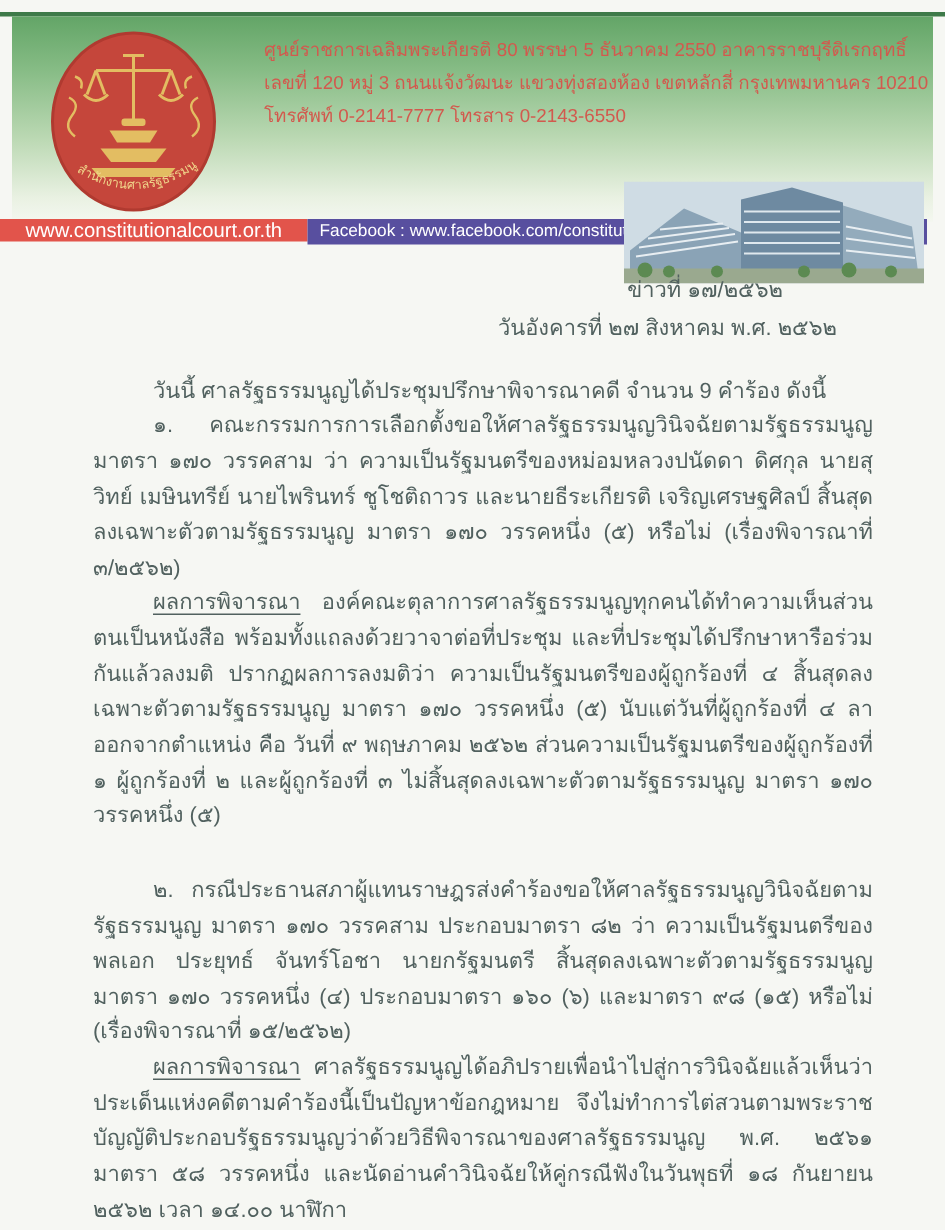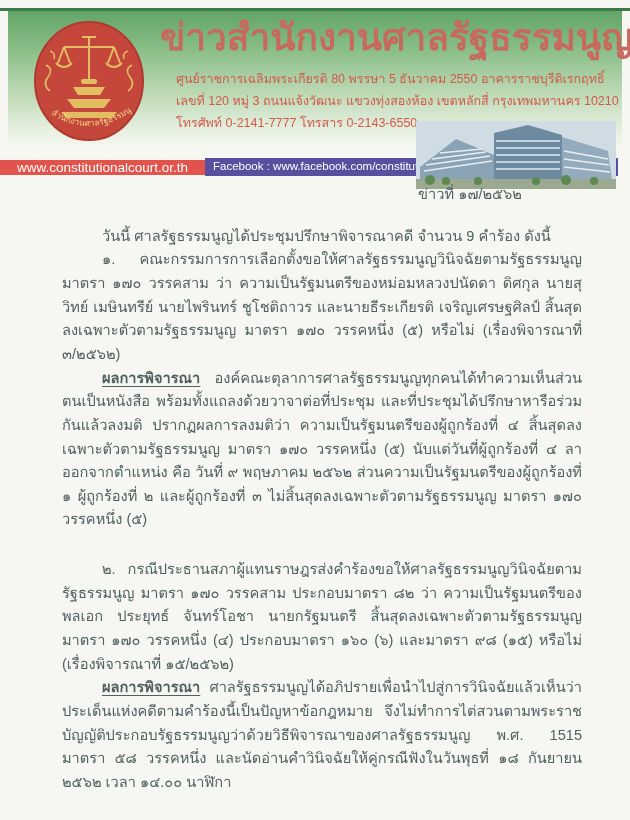--- a/index.html
+++ b/index.html
@@ -42,21 +42,21 @@
     margin-top:8px;
     color:#d25a4e;
     font-size:12.5px;
     line-height:1.75;
     margin-left:16px;
   }
   .address div{white-space:nowrap;}
   
   .contact-bar{
     position:absolute;top:146px;left:0;right:12px;height:42px;
-    display:flex;align-items:center;
+    display:flex;align-items:flex-start;
   }
   .web-box{
     width:205px;background:#e2544b;color:#ffffff;
     display:flex;align-items:center;justify-content:center;
     font-size:13.5px;white-space:nowrap;
   }
   .social-box{
     flex:1;background:#584f9f;color:#ffffff;
     padding:2px 0 2px 8px;
     font-size:11.5px;line-height:1.15;
@@ -82,21 +82,21 @@
   .content{
     padding:18px 48px 0 62px;
     text-align:justify;
   }
   .content p{
     margin:0;
     text-indent:40px;
   }
   .sec-gap{height:26px;}
   .result-label{
-    font-weight:bold;
+    font-weight:normal;
     text-decoration:underline;
     text-underline-offset:3px;
   }
 </style>
 </head>
 <body>
 
 <div class="page">
 
   <div class="top-rule"></div>
@@ -135,21 +135,20 @@
         </g>
 
         <path id="cap-arc" d="M16 92 Q59 122 102 92" fill="none"></path>
         <text font-size="8.5" fill="#f0d58a" font-family="'Liberation Sans',sans-serif">
           <textPath href="#cap-arc" startOffset="6">สำนักงานศาลรัฐธรรมนูญ</textPath>
         </text>
       </svg>
     </div>
 
     <div class="header-text">
-      <div class="press-title">ข่าวสำนักงานศาลรัฐธรรมนูญ</div>
       <div class="address">
         <div>ศูนย์ราชการเฉลิมพระเกียรติ 80 พรรษา 5 ธันวาคม 2550 อาคารราชบุรีดิเรกฤทธิ์</div>
         <div>เลขที่ 120 หมู่ 3 ถนนแจ้งวัฒนะ แขวงทุ่งสองห้อง เขตหลักสี่ กรุงเทพมหานคร 10210</div>
         <div>โทรศัพท์ 0-2141-7777  โทรสาร 0-2143-6550</div>
       </div>
     </div>
   </div>
 
   <div class="contact-bar">
     <div class="web-box">www.constitutionalcourt.or.th</div>
@@ -195,31 +194,32 @@
             <circle cx="62" cy="60" r="4"></circle>
         </g>
       </svg>
     </div>
   </div>
 
   <div class="doc">
 
     <div class="meta">
       <div class="news-no">ข่าวที่ ๑๗/๒๕๖๒</div>
+      <div>วันอังคารที่ ๒๗ สิงหาคม พ.ศ. ๒๕๖๒</div>
     </div>
 
     <div class="content">
       <p>วันนี้ ศาลรัฐธรรมนูญได้ประชุมปรึกษาพิจารณาคดี จำนวน 9 คำร้อง ดังนี้</p>
 
       <p>๑. คณะกรรมการการเลือกตั้งขอให้ศาลรัฐธรรมนูญวินิจฉัยตามรัฐธรรมนูญ มาตรา ๑๗๐ วรรคสาม ว่า ความเป็นรัฐมนตรีของหม่อมหลวงปนัดดา ดิศกุล นายสุวิทย์ เมษินทรีย์ นายไพรินทร์ ชูโชติถาวร และนายธีระเกียรติ เจริญเศรษฐศิลป์ สิ้นสุดลงเฉพาะตัวตามรัฐธรรมนูญ มาตรา ๑๗๐ วรรคหนึ่ง (๕) หรือไม่ (เรื่องพิจารณาที่ ๓/๒๕๖๒)</p>
       <p><span class="result-label">ผลการพิจารณา</span><span> องค์คณะตุลาการศาลรัฐธรรมนูญทุกคนได้ทำความเห็นส่วนตนเป็นหนังสือ พร้อมทั้งแถลงด้วยวาจาต่อที่ประชุม และที่ประชุมได้ปรึกษาหารือร่วมกันแล้วลงมติ ปรากฏผลการลงมติว่า ความเป็นรัฐมนตรีของผู้ถูกร้องที่ ๔ สิ้นสุดลงเฉพาะตัวตามรัฐธรรมนูญ มาตรา ๑๗๐ วรรคหนึ่ง (๕) นับแต่วันที่ผู้ถูกร้องที่ ๔ ลาออกจากตำแหน่ง คือ วันที่ ๙ พฤษภาคม ๒๕๖๒ ส่วนความเป็นรัฐมนตรีของผู้ถูกร้องที่ ๑ ผู้ถูกร้องที่ ๒ และผู้ถูกร้องที่ ๓ ไม่สิ้นสุดลงเฉพาะตัวตามรัฐธรรมนูญ มาตรา ๑๗๐ วรรคหนึ่ง (๕)</span></p>
 
       <div class="sec-gap"></div>
 
       <p>๒. กรณีประธานสภาผู้แทนราษฎรส่งคำร้องขอให้ศาลรัฐธรรมนูญวินิจฉัยตามรัฐธรรมนูญ มาตรา ๑๗๐ วรรคสาม ประกอบมาตรา ๘๒ ว่า ความเป็นรัฐมนตรีของพลเอก ประยุทธ์ จันทร์โอชา นายกรัฐมนตรี สิ้นสุดลงเฉพาะตัวตามรัฐธรรมนูญ มาตรา ๑๗๐ วรรคหนึ่ง (๔) ประกอบมาตรา ๑๖๐ (๖) และมาตรา ๙๘ (๑๕) หรือไม่ (เรื่องพิจารณาที่ ๑๕/๒๕๖๒)</p>
-      <p><span class="result-label">ผลการพิจารณา</span><span> ศาลรัฐธรรมนูญได้อภิปรายเพื่อนำไปสู่การวินิจฉัยแล้วเห็นว่า ประเด็นแห่งคดีตามคำร้องนี้เป็นปัญหาข้อกฎหมาย จึงไม่ทำการไต่สวนตามพระราชบัญญัติประกอบรัฐธรรมนูญว่าด้วยวิธีพิจารณาของศาลรัฐธรรมนูญ พ.ศ. 1515 มาตรา ๕๘ วรรคหนึ่ง และนัดอ่านคำวินิจฉัยให้คู่กรณีฟังในวันพุธที่ ๑๘ กันยายน ๒๕๖๒ เวลา ๑๔.๐๐ นาฬิกา</span></p>
+      <p><span class="result-label">ผลการพิจารณา</span><span> ศาลรัฐธรรมนูญได้อภิปรายเพื่อนำไปสู่การวินิจฉัยแล้วเห็นว่า ประเด็นแห่งคดีตามคำร้องนี้เป็นปัญหาข้อกฎหมาย จึงไม่ทำการไต่สวนตามพระราชบัญญัติประกอบรัฐธรรมนูญว่าด้วยวิธีพิจารณาของศาลรัฐธรรมนูญ พ.ศ. ๒๕๖๑ มาตรา ๕๘ วรรคหนึ่ง และนัดอ่านคำวินิจฉัยให้คู่กรณีฟังในวันพุธที่ ๑๘ กันยายน ๒๕๖๒ เวลา ๑๔.๐๐ นาฬิกา</span></p>
 
       <div class="sec-gap"></div>
 
     </div>
   </div>
 
 </div>
 
 </body></html>

